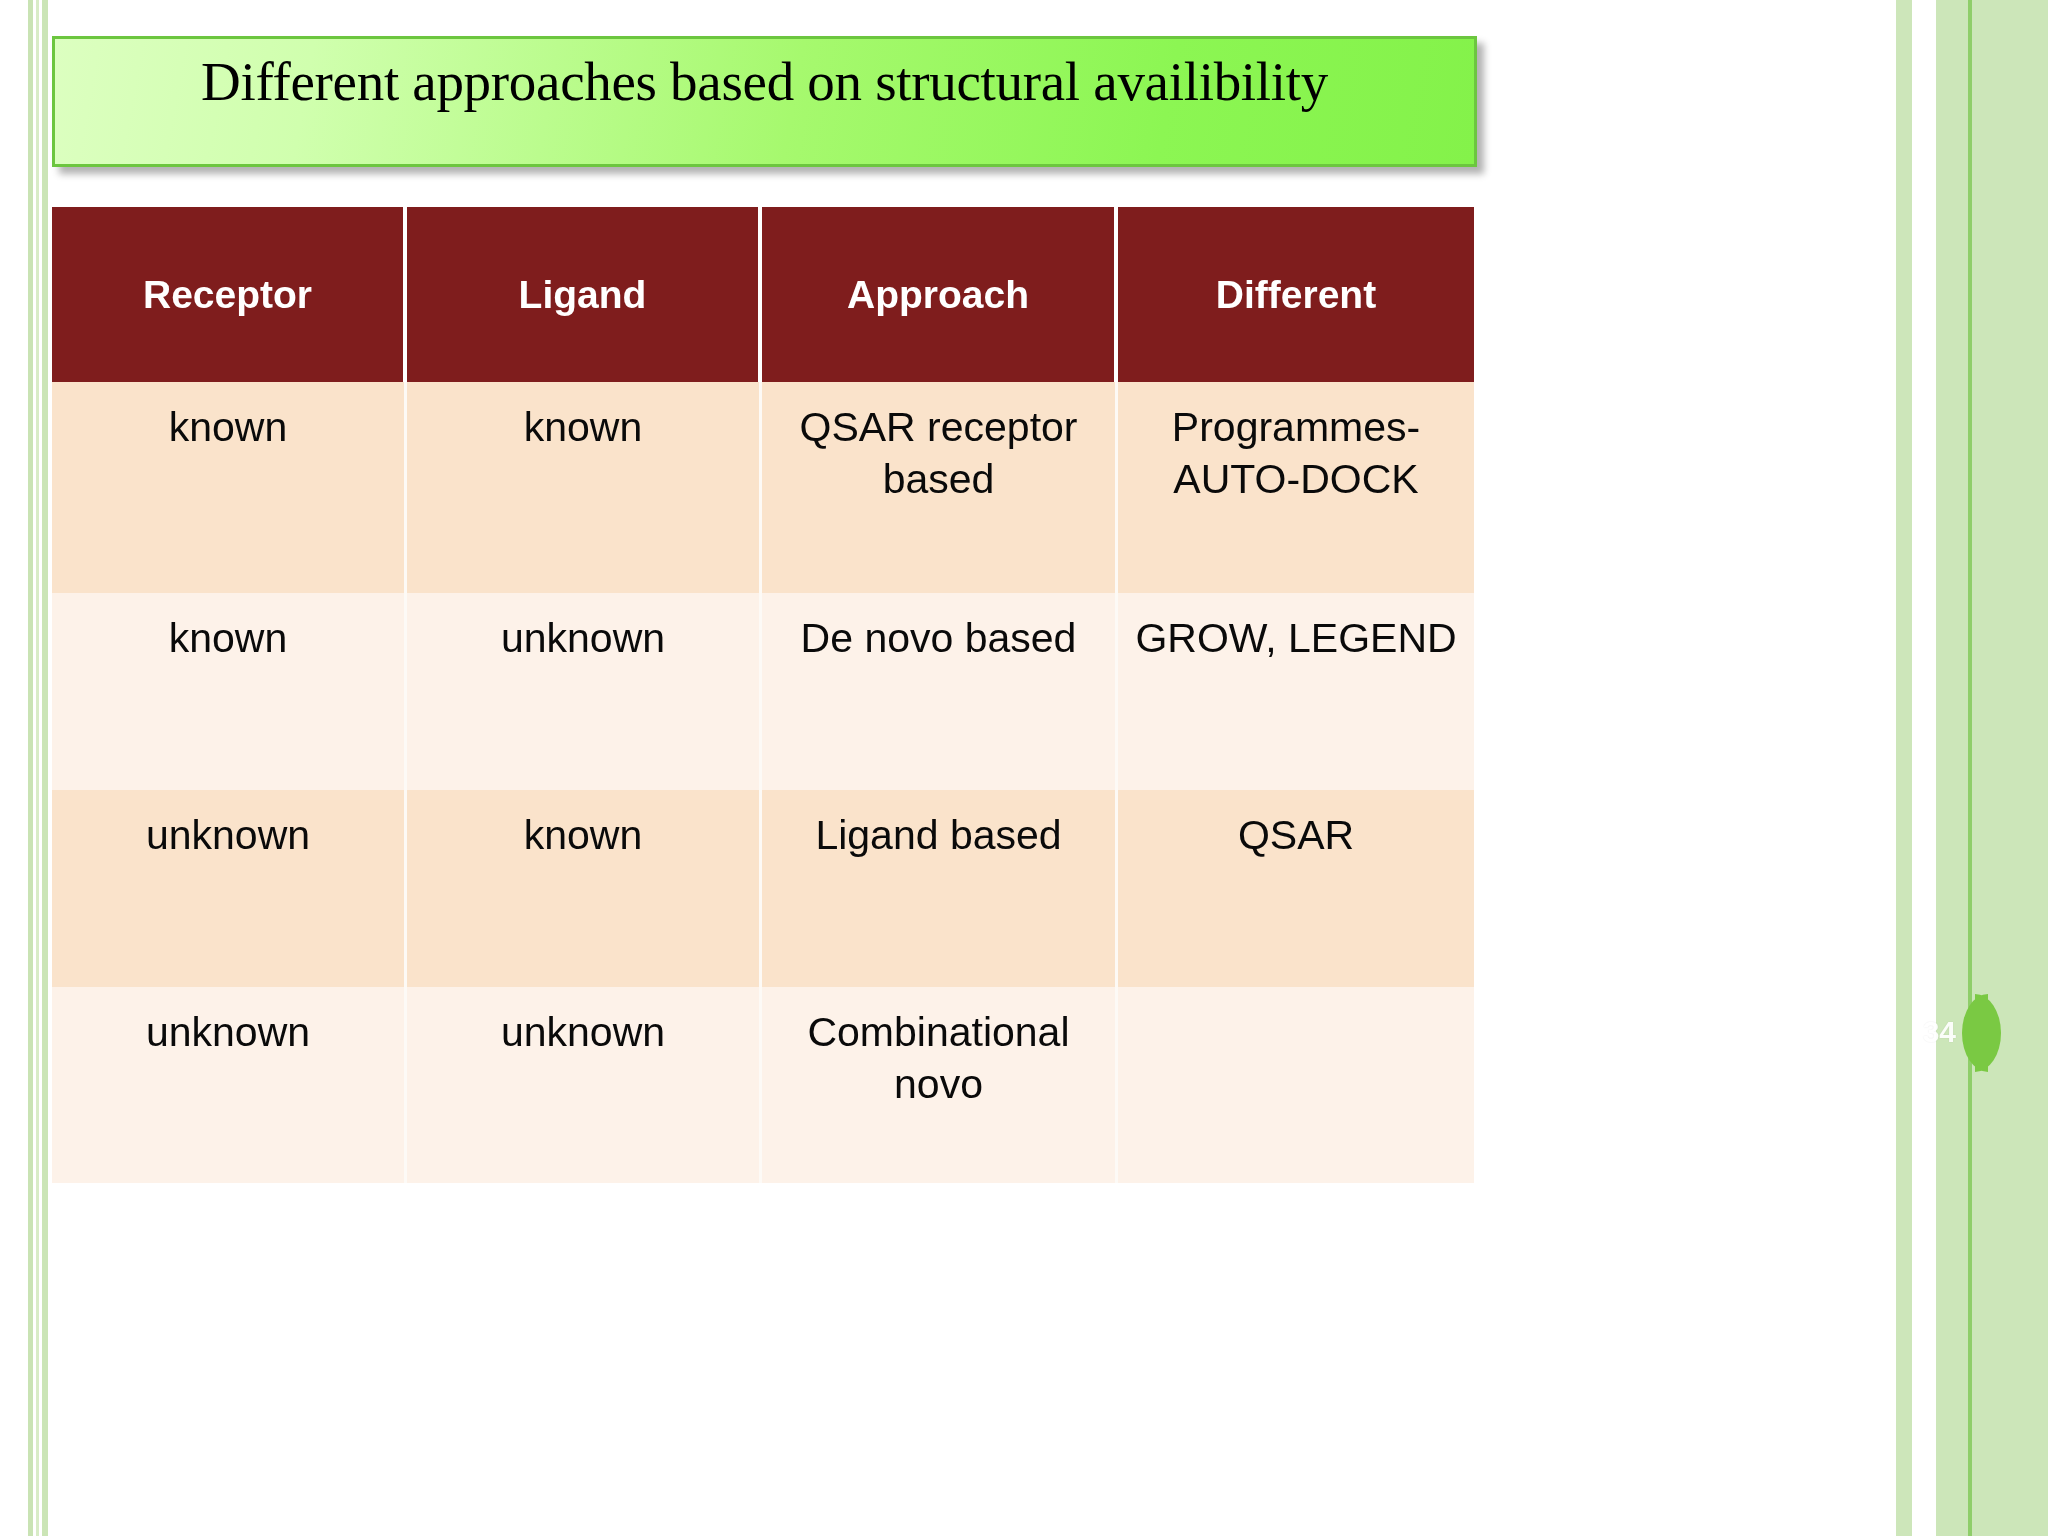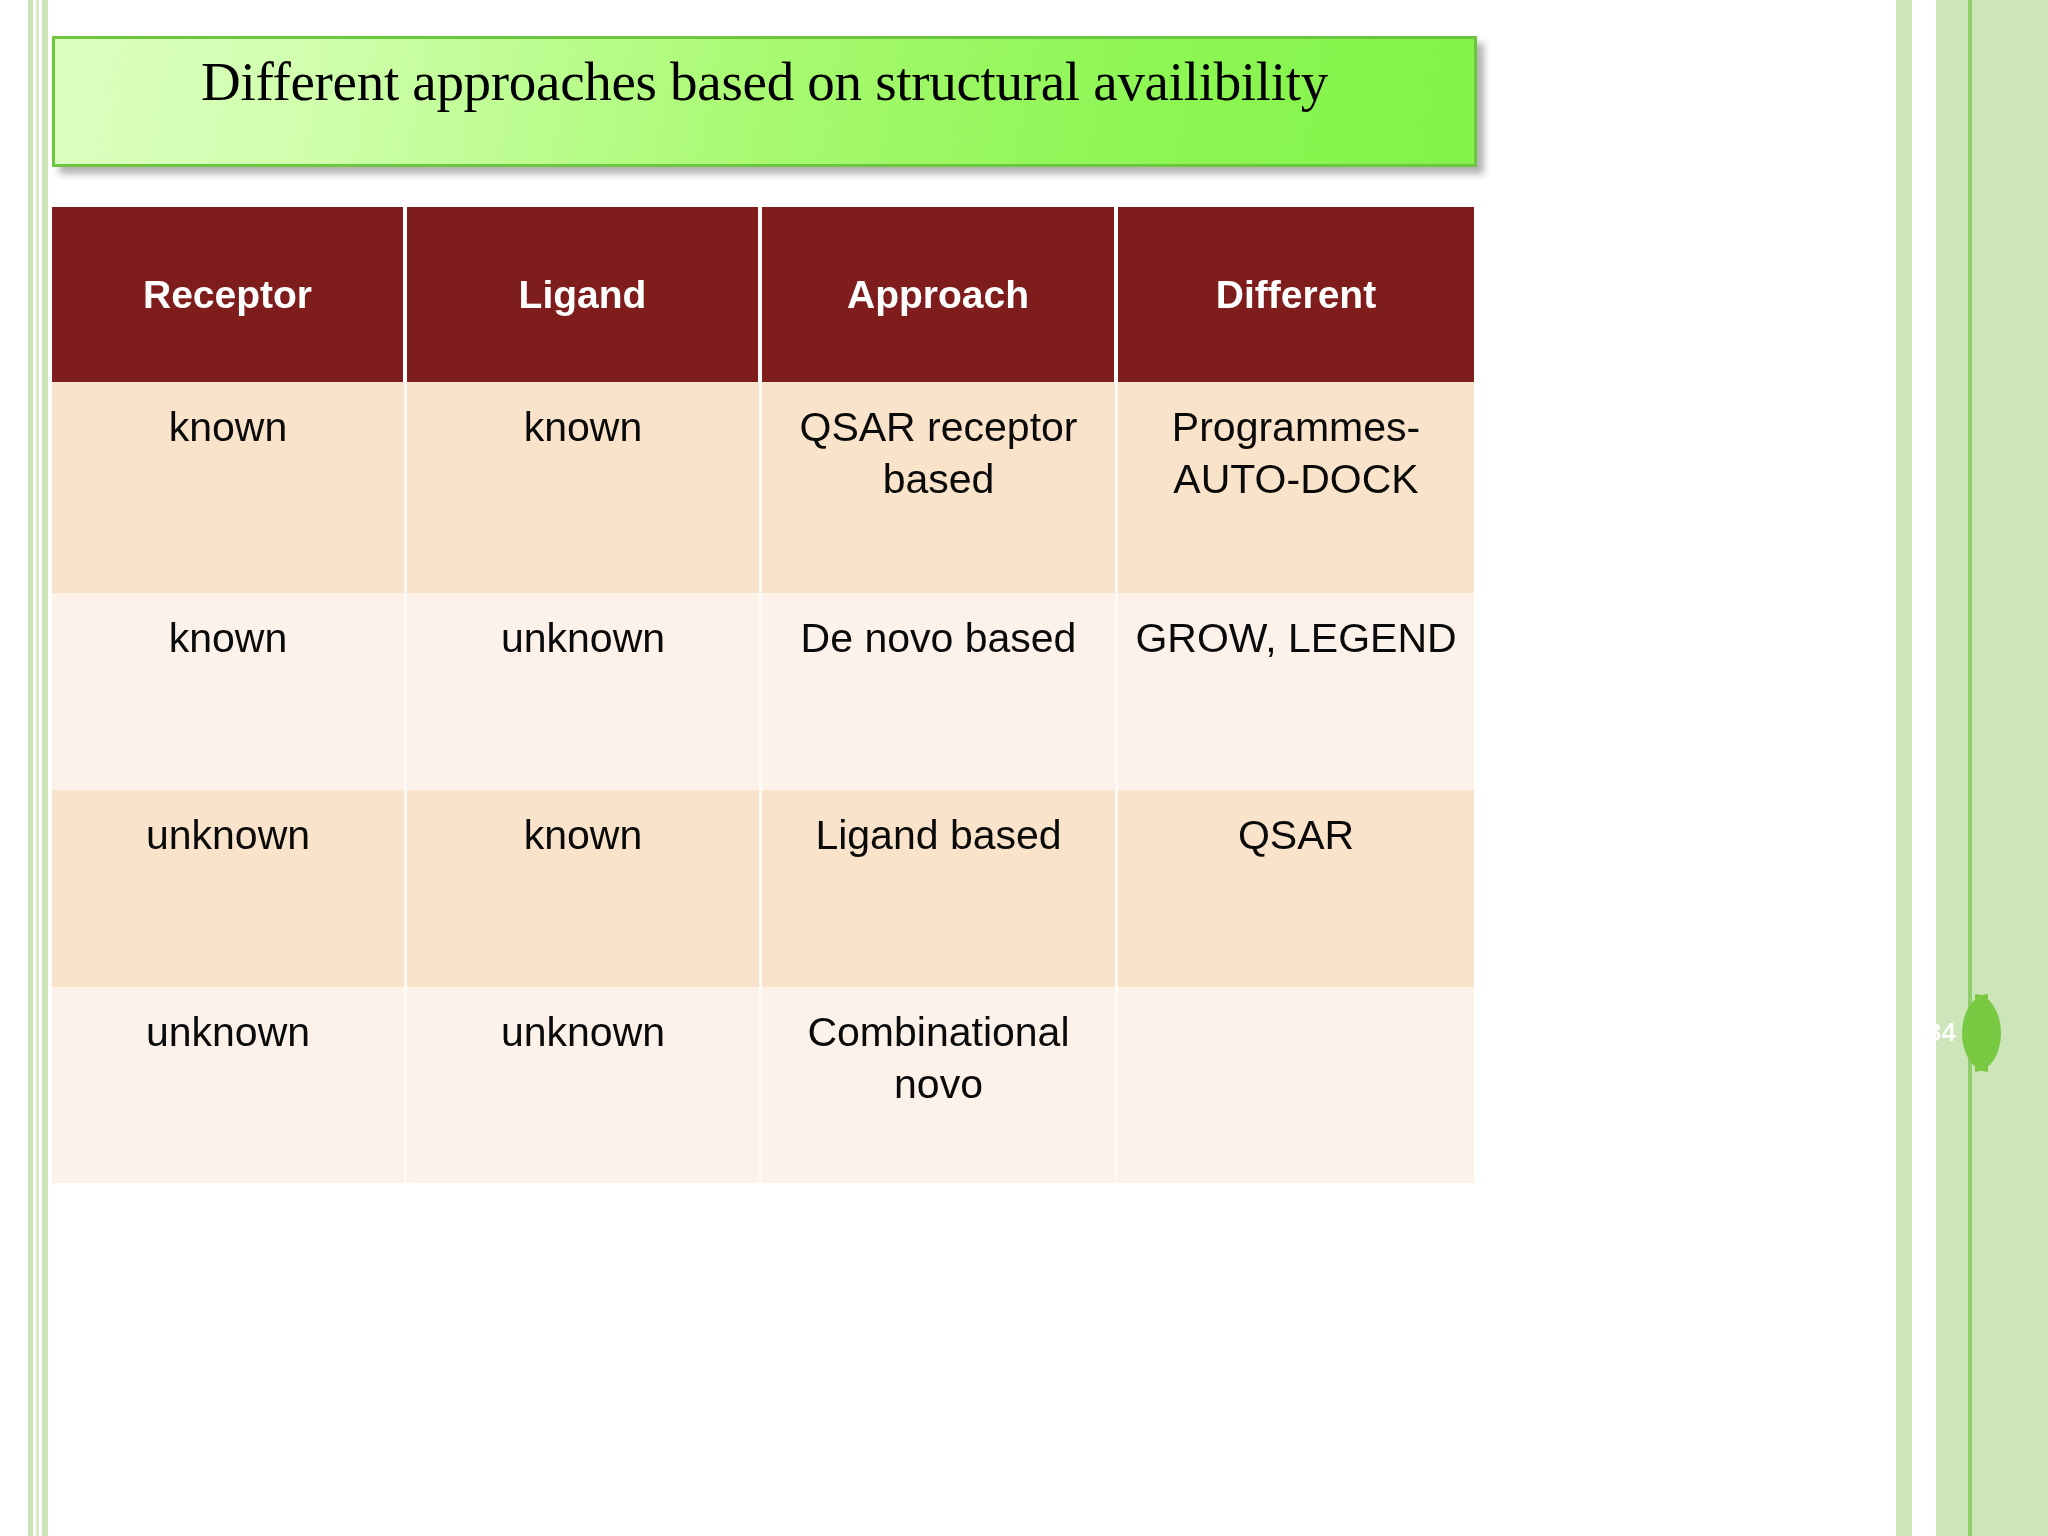--- a/index.html
+++ b/index.html
@@ -150,21 +150,21 @@
     right: 92px;
     bottom: 484px;
     width: 70px;
     height: 40px;
     display: flex;
     align-items: center;
     justify-content: flex-end;
   }
   #page-number {
     font-family: "Liberation Sans", sans-serif;
-    font-size: 26px;
+    font-size: 30px;
     font-weight: bold;
     color: #ffffff;
     opacity: 0.92;
     text-shadow: 0 0 2px rgba(0,0,0,0.10);
   }
   #page-dot {
     position: absolute;
     right: 60px;
     bottom: 464px;
     width: 26px;

